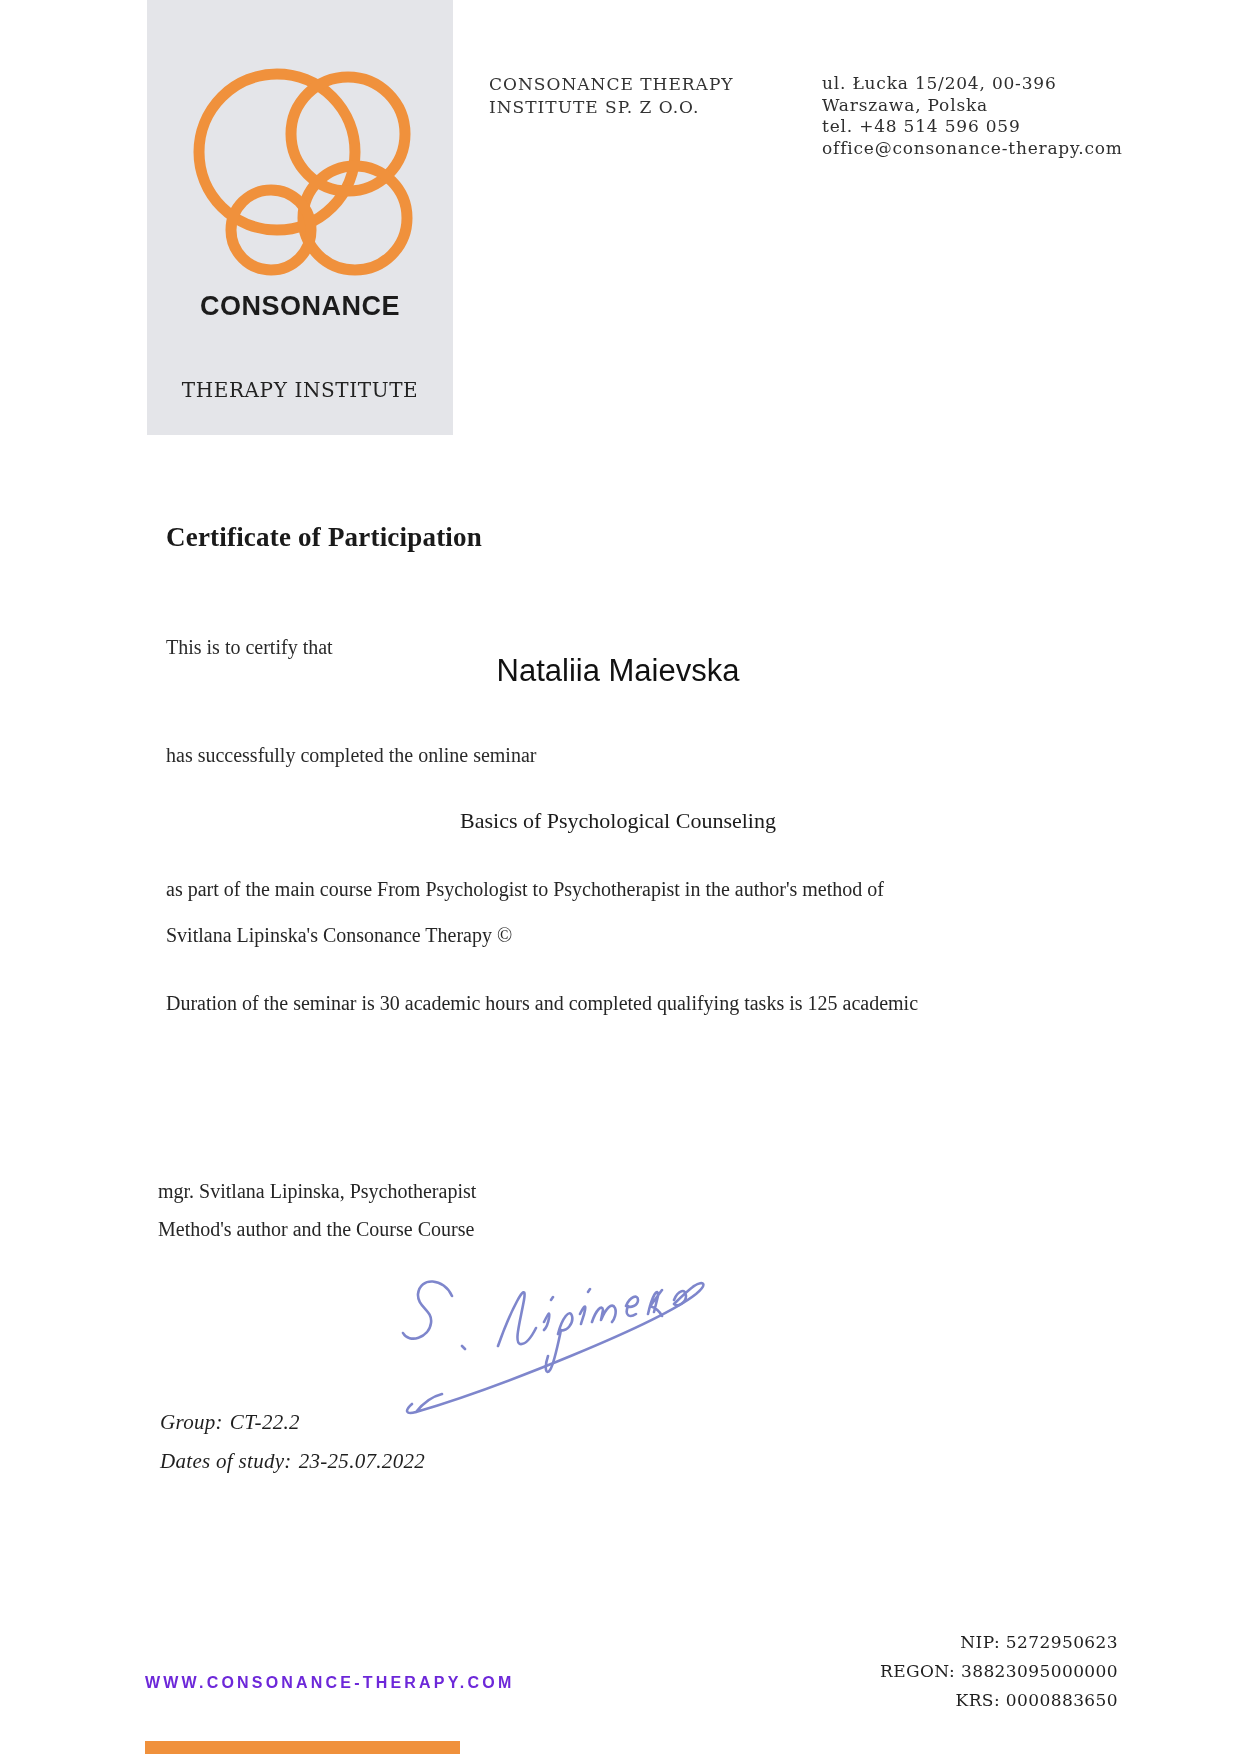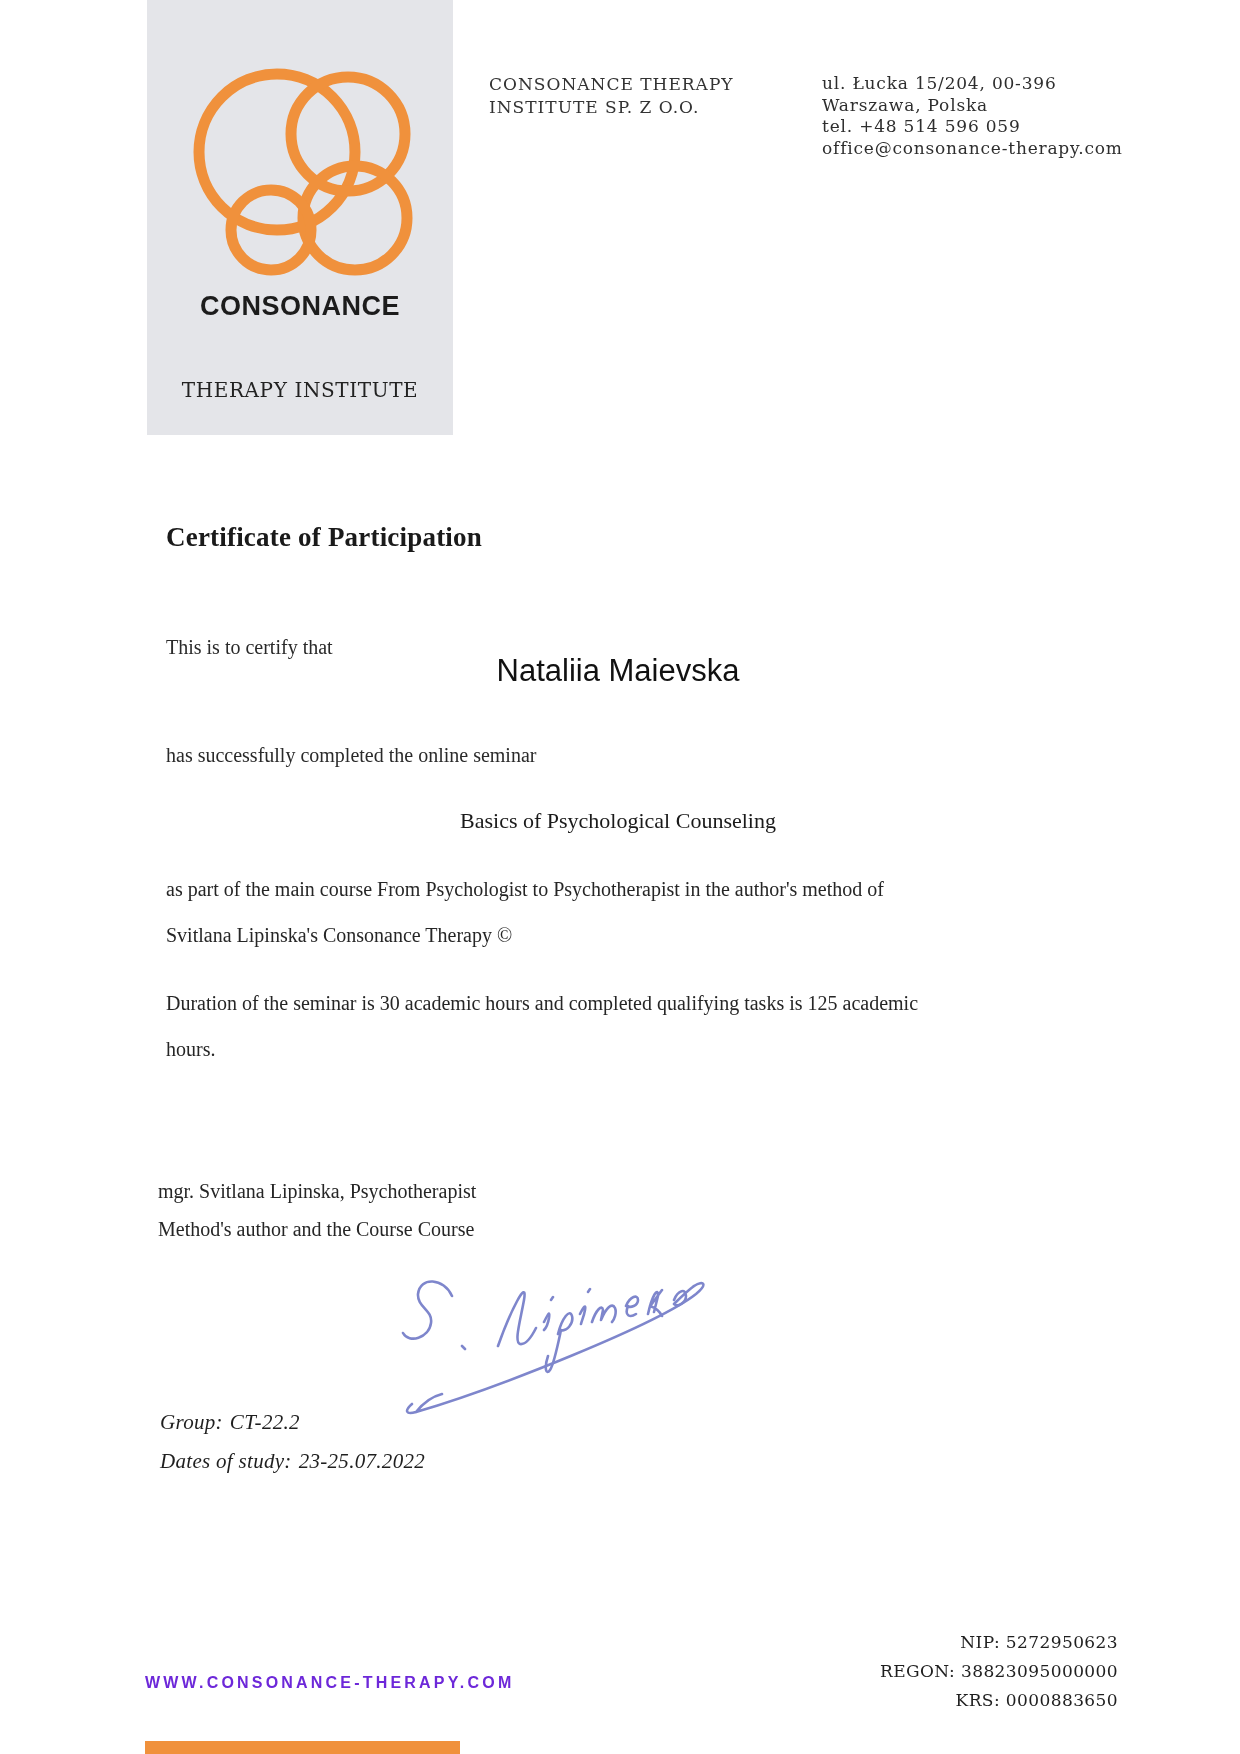--- a/index.html
+++ b/index.html
@@ -121,21 +121,20 @@
   <div class="abs completed-line">has successfully completed the online seminar</div>
   <div class="abs seminar-title">Basics of Psychological Counseling</div>
 
   <div class="abs para para-course">
     <div>as part of the main course From Psychologist to Psychotherapist in the author's method of</div>
     <div>Svitlana Lipinska's Consonance Therapy ©</div>
   </div>
 
   <div class="abs para para-duration">
     <div>Duration of the seminar is 30 academic hours and completed qualifying tasks is 125 academic</div>
-    <div>hours.</div>
   </div>
 
   <div class="abs teacher">
     <div>mgr. Svitlana Lipinska, Psychotherapist</div>
     <div>Method's author and the Course Course</div>
   </div>
 
   <svg class="abs signature" width="330" height="180" viewBox="0 0 330 180" fill="none" stroke="#6d76c5" stroke-width="2.6" stroke-linecap="round" stroke-linejoin="round" opacity="0.88">
     <path d="M74,48 C66,30 42,28 40,46 C39,59 55,62 53,75 C51,90 31,96 25,85 M84,98 l3,3"></path>
     <path d="M120,98 C132,64 150,28 146,52 C142,74 136,94 142,96 C148,97 154,88 158,80

